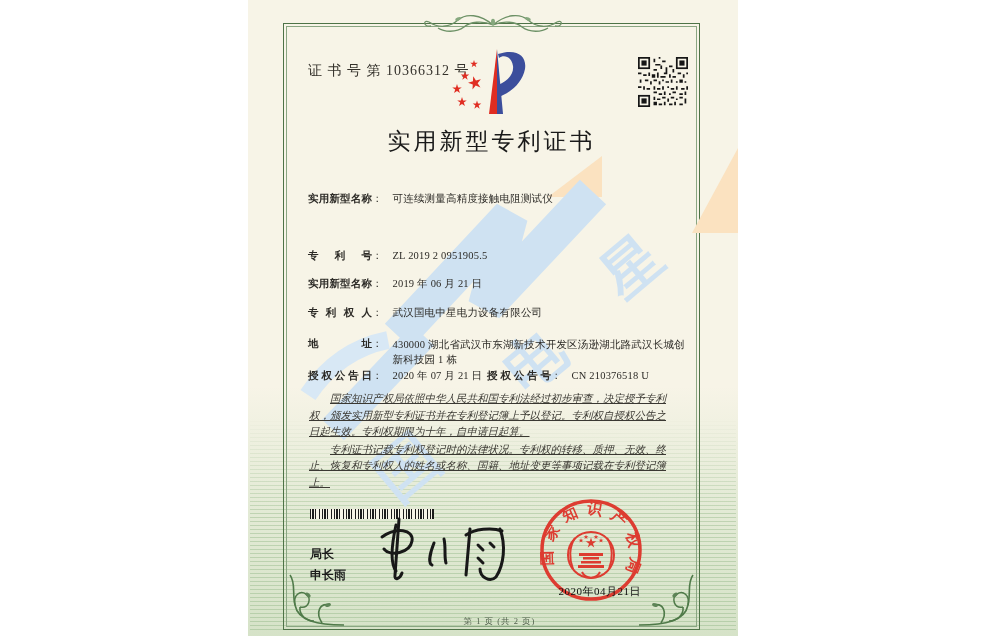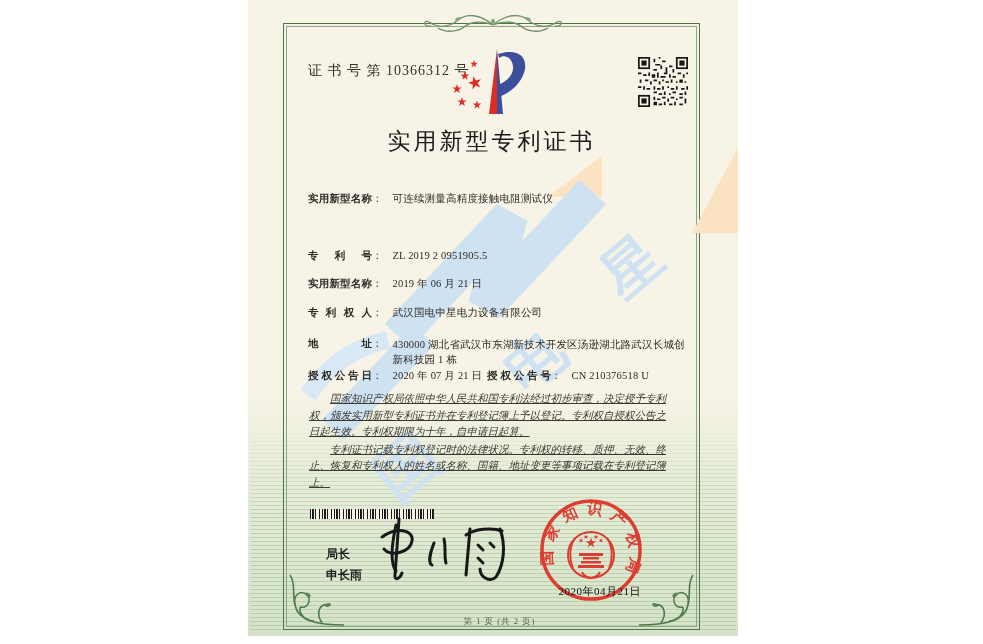--- a/index.html
+++ b/index.html
@@ -35,21 +35,21 @@
   .fieldrow{position:absolute;left:60px;width:392px;font-size:10.5px;color:#2c2a26;}
   .flabel{display:inline-block;width:64px;text-align:justify;text-align-last:justify;font-weight:bold;}
   .fvalue{letter-spacing:.2px;margin-left:10px;}
   .fvalue.addr{display:inline-block;width:302px;vertical-align:top;line-height:15px;}
   .grant2{position:absolute;left:179px;top:0;}
   .paras{position:absolute;left:60px;top:390px;width:364px;font-size:10.5px;line-height:16.5px;
          font-style:italic;color:#3a3832;}
   .paras p{margin:1px;text-indent:2em;text-decoration:underline;}
   .barcode{position:absolute;left:62px;top:509px;width:124px;height:10px;
     background:repeating-linear-gradient(90deg,#1c1c1c 0 1px,#f7f4e7 1px 2px,#1c1c1c 2px 4px,#f7f4e7 4px 5px,#1c1c1c 5px 6px,#f7f4e7 6px 9px,#1c1c1c 9px 10px,#f7f4e7 10px 12px);}
-  .director{position:absolute;left:78px;font-family:"Liberation Sans","DejaVu Sans",sans-serif;
+  .director{position:absolute;left:62px;font-family:"Liberation Sans","DejaVu Sans",sans-serif;
             font-weight:700;font-size:12px;color:#1d1d1d;}
   .sig{position:absolute;left:118px;top:513px;width:152px;height:76px;}
   .seal{position:absolute;left:290px;top:497px;width:106px;height:106px;}
   .sealdate{position:absolute;left:293px;top:584px;width:100px;text-align:right;
             font-size:11px;letter-spacing:.5px;color:#111;}
   .footer{position:absolute;left:35px;top:616px;width:433px;text-align:center;
           font-size:8.5px;letter-spacing:1px;color:#51604d;}
 </style>
 </head>
 <body>

